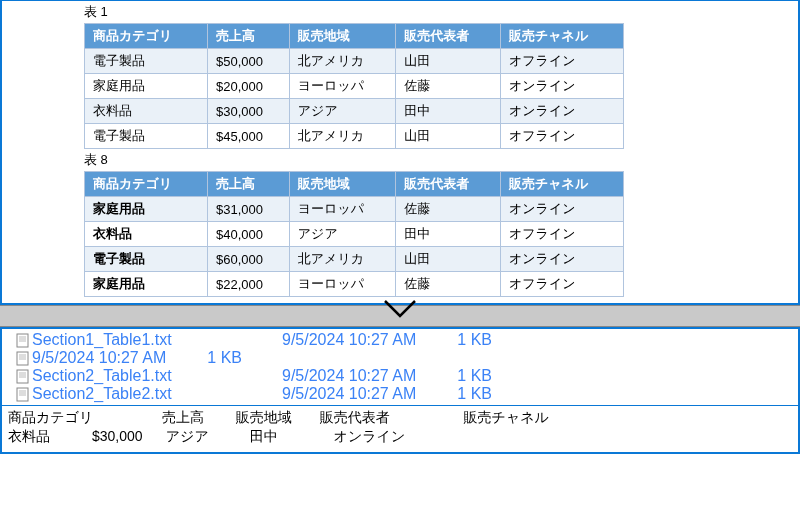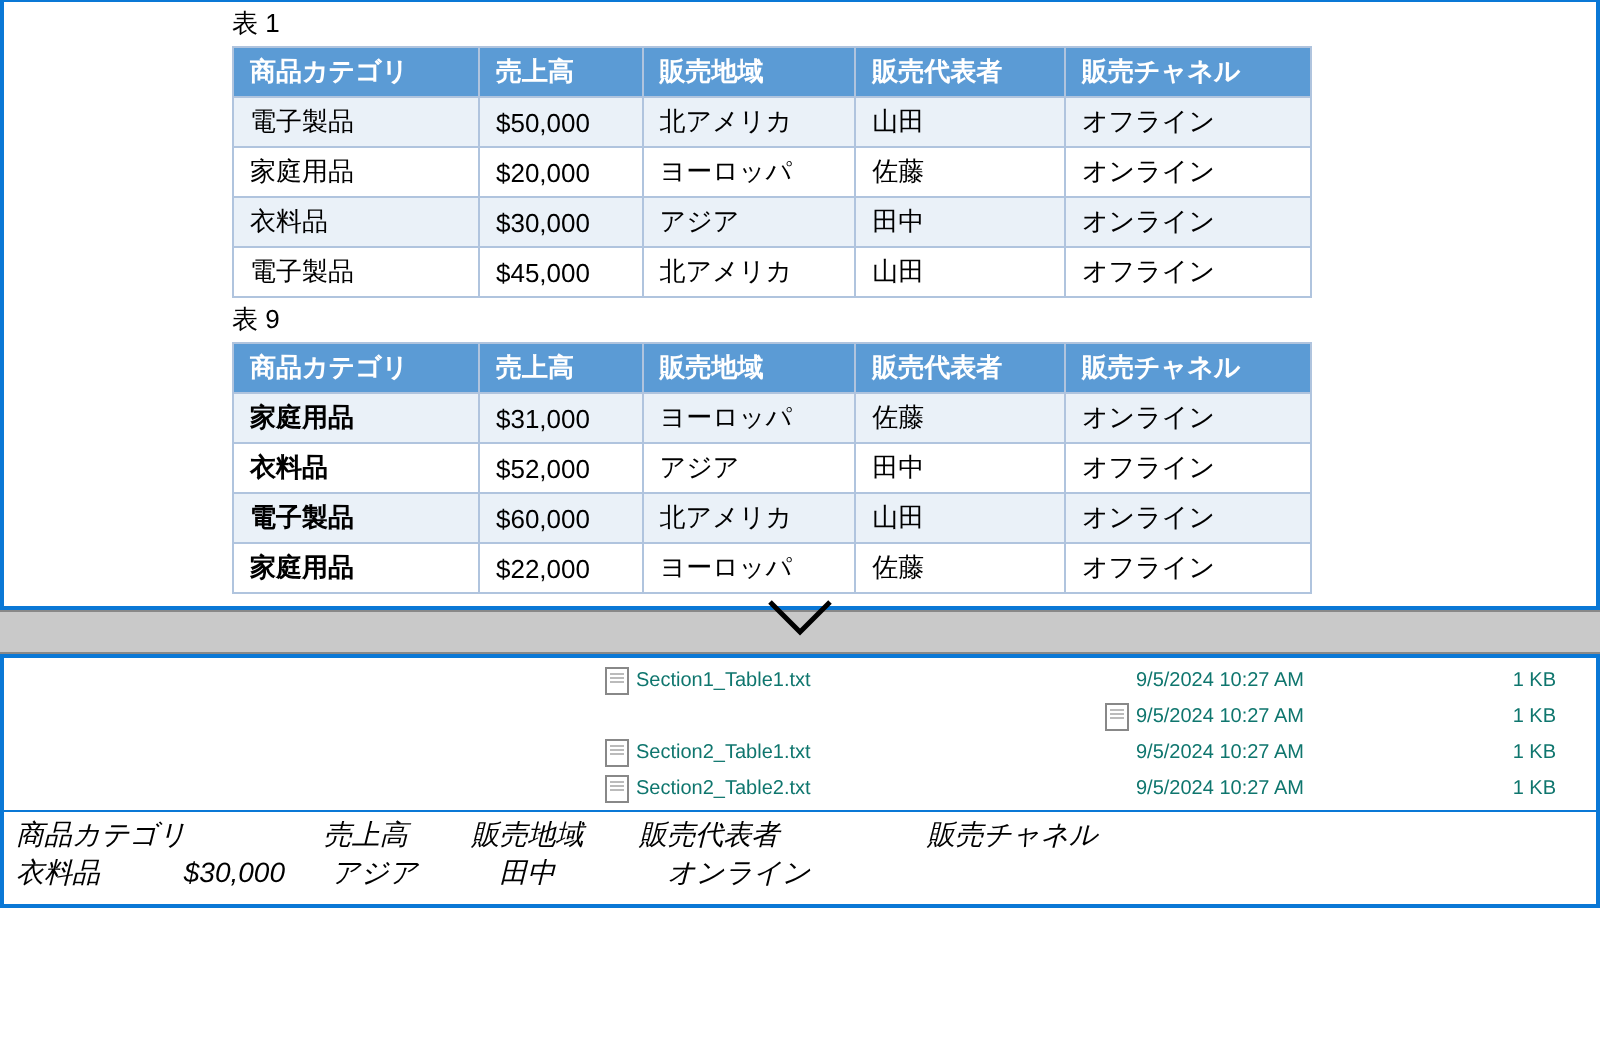--- a/index.html
+++ b/index.html
@@ -1,36 +1,36 @@
 <!DOCTYPE html>
 <html><head>
 <meta charset="utf-8">
 <style>
   * { box-sizing: border-box; margin: 0; padding: 0; }
   body { font-family: "Helvetica Neue", Arial, "Hiragino Kaku Gothic ProN", "Yu Gothic", Meiryo, sans-serif; font-size: 13px; color: #000; background: #fff; width: 800px; }
   .panel-top { border: 2px solid #0a78d6; border-top: 1px solid #0a78d6; padding: 0 0 6px 0; }
-  .doc-area { margin: 0 20px 0 114px; }
+  .doc-area { margin: 0 20px 0 82px; }
   .tbl-title { font-size: 13px; margin: 2px 0 2px 0; }
   table.data { border-collapse: collapse; width: 540px; }
   table.data th, table.data td { border: 1px solid #b0c4de; text-align: left; padding: 3px 8px; font-size: 13px; font-weight: normal; }
   table.data th { background: #5b9bd5; color: #fff; font-weight: bold; }
   table.data tr.odd td { background: #eaf1f8; }
   table.data tr.even td { background: #ffffff; }
   .t2 th { font-weight: bold; }
   .t2 td.first { font-weight: bold; }
   .gap-bar { background: #c9c9c9; height: 22px; border-top: 1px solid #888; border-bottom: 1px solid #888; position: relative; }
   .gap-bar .arrow { position: absolute; left: 50%; top: -7px; transform: translateX(-50%); }
   .panel-bottom { border: 2px solid #0a78d6; }
   .file-list { padding: 2px 10px 2px 10px; }
-  .file-row { display: flex; align-items: center; height: 18px; font-size: 10px; color: #0f766e; justify-content: flex-end; }
+  .file-row { display: flex; align-items: center; height: 18px; font-size: 16px; color: #3b82f6; }
   .file-row .icon { width: 20px; display: inline-flex; align-items: center; justify-content: center; }
   .file-row .name { width: 250px; }
   .file-row .date { width: 160px; }
   .file-row .size { width: 60px; text-align: right; padding-right: 10px; }
-  .preview { border-top: 1px solid #0a78d6; padding: 2px 6px 6px 6px; font-size: 14px; line-height: 1.35; font-family: Arial, "MS PGothic", sans-serif; font-style: italic; }
+  .preview { border-top: 1px solid #0a78d6; padding: 2px 6px 6px 6px; font-size: 14px; line-height: 1.35; font-family: Arial, "MS PGothic", sans-serif; }
   .preview-row span { display: inline-block; }
 </style>
 </head>
 <body>
 
 <div class="panel-top">
   <div class="doc-area">
 
     <div class="tbl-title">表 1</div>
     <table class="data">
@@ -68,42 +68,42 @@
         <tr class="even">
             <td>電子製品</td>
             <td>$45,000</td>
             <td>北アメリカ</td>
             <td>山田</td>
             <td>オフライン</td>
           </tr>
       </tbody>
     </table>
 
-    <div class="tbl-title">表 9</div>
+    <div class="tbl-title">表 8</div>
     <table class="data t2">
       <thead>
           <tr>
         <th>商品カテゴリ</th>
         <th>売上高</th>
         <th>販売地域</th>
         <th>販売代表者</th>
         <th>販売チャネル</th>
       </tr>
         </thead>
       <tbody>
         <tr class="odd">
             <td class="first">家庭用品</td>
             <td>$31,000</td>
             <td>ヨーロッパ</td>
             <td>佐藤</td>
             <td>オンライン</td>
           </tr>
         <tr class="even">
             <td class="first">衣料品</td>
-            <td>$52,000</td>
+            <td>$40,000</td>
             <td>アジア</td>
             <td>田中</td>
             <td>オフライン</td>
           </tr>
         <tr class="odd">
             <td class="first">電子製品</td>
             <td>$60,000</td>
             <td>北アメリカ</td>
             <td>山田</td>
             <td>オンライン</td>

